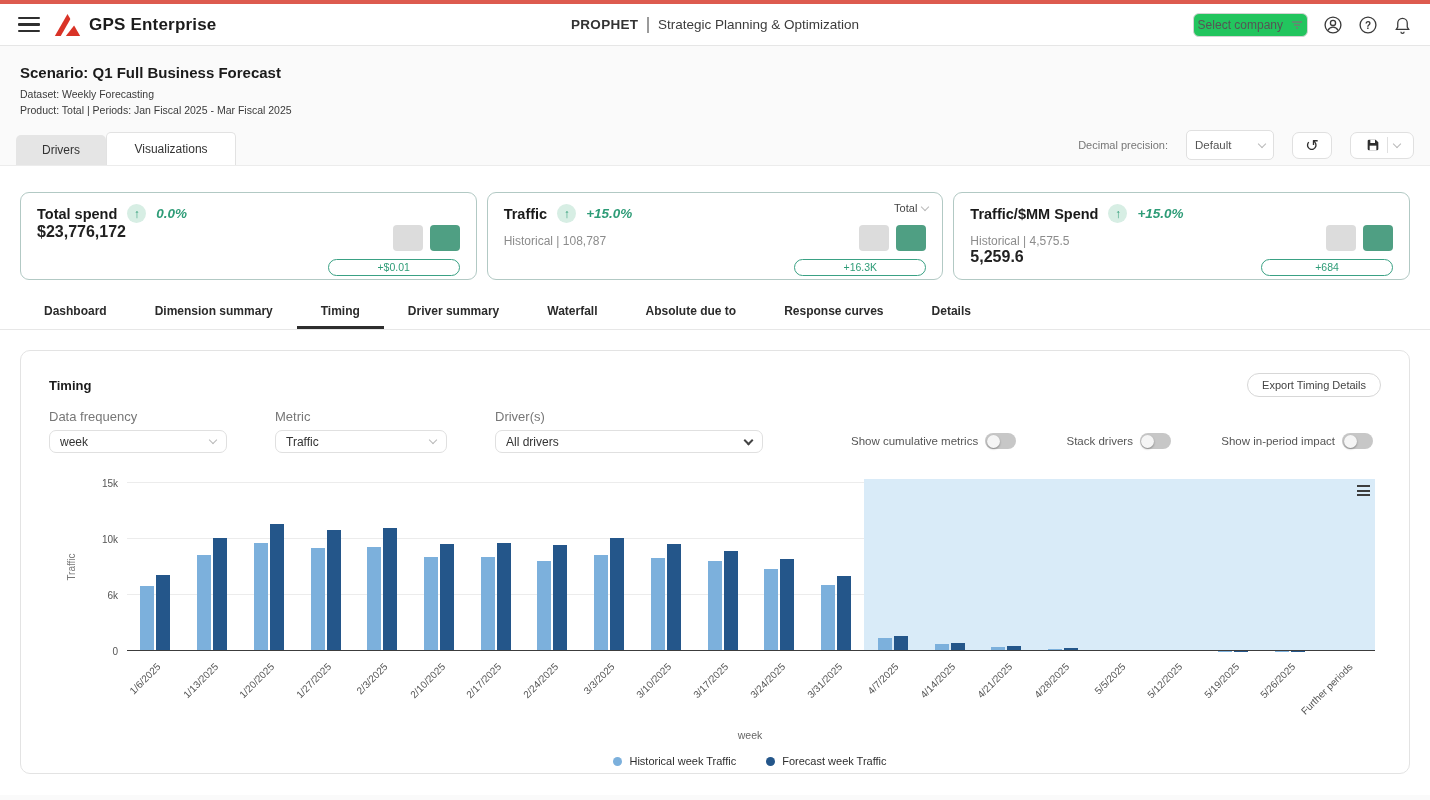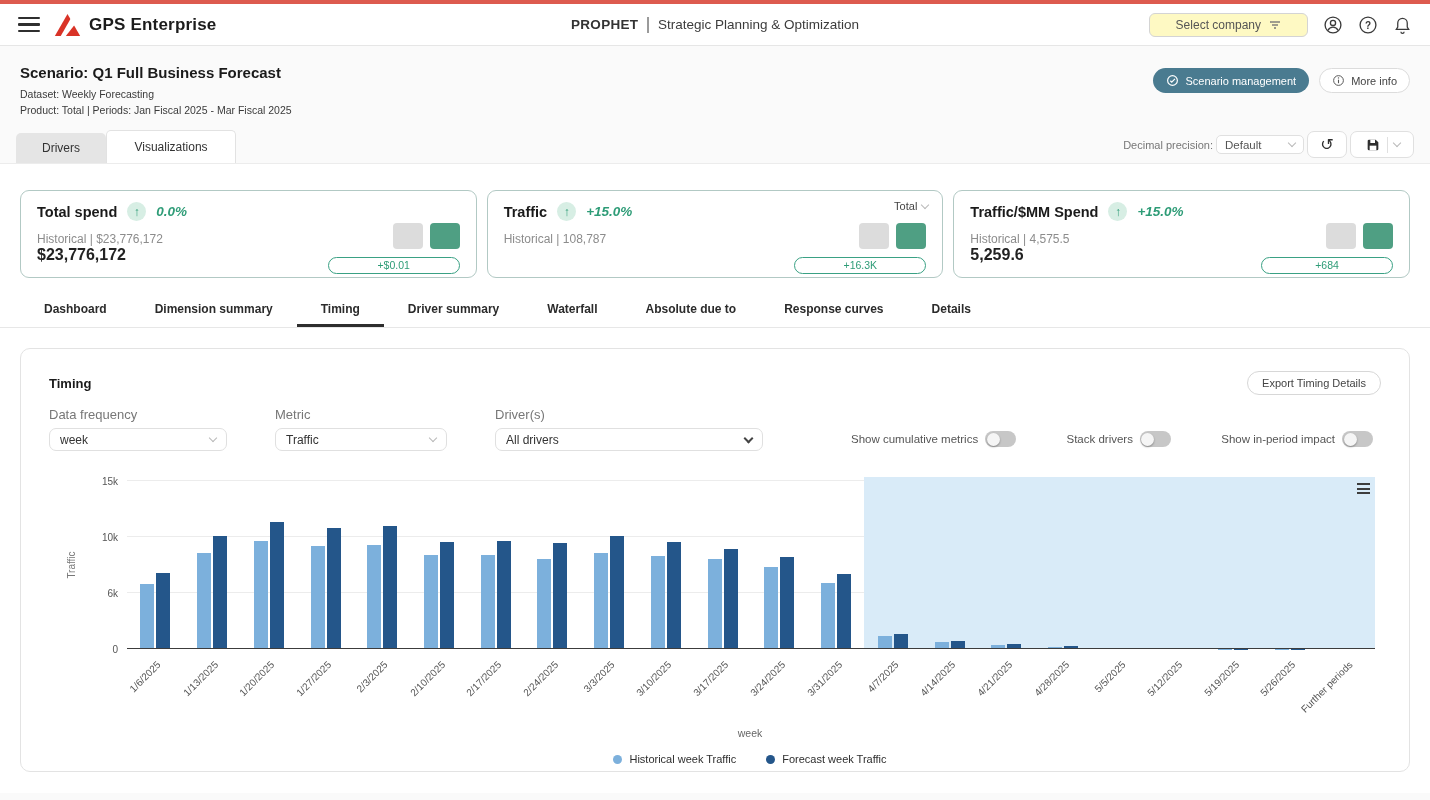--- a/index.html
+++ b/index.html
@@ -13,40 +13,40 @@
   .appbar-left { display:flex; align-items:center; gap:14px; }
   .hamburger { width:22px; display:flex; flex-direction:column; gap:4px; cursor:pointer; }
   .hamburger span { height:2.4px; background:#2f2f2f; border-radius:1px; }
   .brand-wrap { display:flex; align-items:center; gap:8px; }
   .brand { font-size:17px; font-weight:600; color:#1c1c1c; letter-spacing:.2px; }
   .appbar-center { position:absolute; left:50%; transform:translateX(-50%); display:flex; align-items:center; gap:9px; white-space:nowrap; }
   .apptitle { font-size:13.5px; color:#333; font-weight:600; letter-spacing:.3px; }
   .appsep { width:1.5px; height:16px; background:#9a9a9a; }
   .appsub { font-size:13.5px; color:#3c3c3c; }
   .appbar-right { margin-left:auto; display:flex; align-items:center; gap:15px; }
-  .select-company { display:flex; align-items:center; gap:8px; border:1px solid #d4d4d4; border-radius:6px; background:#fef9c3; padding:4px 26px; font-size:12px; color:#555; cursor:pointer; font-family:inherit; }
+  .select-company { display:flex; align-items:center; gap:8px; border:1px solid #d4d4d4; border-radius:6px; background:#22c55e; padding:4px 4px; font-size:12px; color:#555; cursor:pointer; font-family:inherit; }
   .iconbtn { background:none; border:none; cursor:pointer; display:flex; align-items:center; }
 
   
   .scenario-row { display:flex; justify-content:space-between; align-items:flex-start; padding:18px 20px 0 20px; }
   .scenario-title { font-size:15px; font-weight:700; color:#1a1a1a; }
   .scenario-sub { font-size:10.5px; color:#3a3a3a; margin-top:7px; }
   .scenario-sub2 { font-size:10.5px; color:#3a3a3a; margin-top:4px; }
   .scenario-actions { display:flex; gap:10px; margin-top:4px; }
   .btn-teal { display:flex; align-items:center; gap:6px; background:#4a7b90; color:#fff; border:none; border-radius:14px; padding:5px 13px; font-size:11px; cursor:pointer; font-family:inherit; }
   .btn-white { display:flex; align-items:center; gap:6px; background:#fff; color:#444; border:1px solid #dcdcdc; border-radius:14px; padding:5px 12px; font-size:11px; cursor:pointer; font-family:inherit; }
 
   
   .viewtabs-row { display:flex; justify-content:space-between; align-items:flex-end; padding:0 16px 0 16px; margin-top:14px; }
   .viewtabs { display:flex; align-items:flex-end; }
   .vtab { min-width:90px; text-align:center; padding:8px 14px; font-size:12px; color:#333; background:#e5e5e5; border-radius:5px 5px 0 0; cursor:pointer; }
   .vtab.active { background:#fff; min-width:130px; border:1px solid #e2e2e2; border-bottom:none; padding:9px 14px; font-weight:400; }
-  .precision-group { display:flex; align-items:center; gap:3px; padding-bottom:5px; }
+  .precision-group { display:flex; align-items:center; gap:18px; padding-bottom:5px; }
   .precision-label { font-size:11px; color:#777; }
-  .mini-select { display:flex; align-items:center; justify-content:space-between; width:88px; height:19px; border:1px solid #e0e0e0; border-radius:5px; background:#fff; padding:0 8px; font-size:11.5px; color:#555; cursor:pointer; }
+  .mini-select { display:flex; align-items:center; justify-content:space-between; width:88px; height:30px; border:1px solid #e0e0e0; border-radius:5px; background:#fff; padding:0 8px; font-size:11.5px; color:#555; cursor:pointer; }
   .sqbtn { height:27px; display:flex; align-items:center; justify-content:center; background:#fff; border:1px solid #e0e0e0; border-radius:7px; cursor:pointer; }
   .undo-btn { width:40px; font-size:16px; color:#2f2f2f; font-family:"DejaVu Sans", sans-serif; }
   .save-btn { width:64px; gap:0; padding:0 6px; }
   .save-divider { width:1px; height:16px; background:#e0e0e0; margin:0 6px; }
 
   .chev { width:6px; height:6px; border-right:1.5px solid #b9b9b9; border-bottom:1.5px solid #b9b9b9; transform:rotate(45deg); margin-top:-3px; flex:none; }
   .chev.dark { border-color:#444; border-width:2px; width:7px; height:7px; }
 
   
   .content { background:#fff; border-top:1px solid #ececec; height:630px; }
@@ -159,37 +159,20 @@
       </button>
     </div>
   </header>
 
   <div class="scenario-row">
     <div>
       <div class="scenario-title">Scenario: Q1 Full Business Forecast</div>
       <div class="scenario-sub">Dataset: Weekly Forecasting</div>
       <div class="scenario-sub2">Product: Total   |   Periods: Jan Fiscal 2025 - Mar Fiscal 2025</div>
     </div>
-    <div class="scenario-actions">
-      <button class="btn-teal">
-        <svg width="13" height="13" viewBox="0 0 24 24" fill="none" stroke="#fff" stroke-width="2.2">
-          <circle cx="12" cy="12" r="9"></circle>
-          <path d="M8 12.5l2.6 2.6L16.5 9"></path>
-        </svg>
-        <span>Scenario management</span>
-      </button>
-      <button class="btn-white">
-        <svg width="13" height="13" viewBox="0 0 24 24">
-          <circle cx="12" cy="12" r="9" fill="none" stroke="#555" stroke-width="1.8"></circle>
-          <line x1="12" y1="10.5" x2="12" y2="17" stroke="#555" stroke-width="2"></line>
-          <circle cx="12" cy="7.2" r="1.3" fill="#555"></circle>
-        </svg>
-        <span>More info</span>
-      </button>
-    </div>
   </div>
 
   <div class="viewtabs-row">
     <div class="viewtabs" id="view-tabs">
         <div class="vtab">Drivers</div>
         <div class="vtab active">Visualizations</div>
       </div>
     <div class="precision-group">
       <span class="precision-label">Decimal precision:</span>
       <div class="mini-select">
@@ -212,21 +195,20 @@
   </div>
 
   <div class="content">
     <div class="kpi-row" id="kpi-row">
         <div class="kpi-card">
           <div class="kpi-title-row">
             <span class="kpi-title">Total spend</span>
             <span class="arrow-circle">↑</span>
             <span class="kpi-delta">0.0%</span>
           </div>
-          <div class="kpi-hist">Historical | $23,776,172</div>
           <div class="kpi-value">$23,776,172</div>
           <div class="kpi-squares">
             <span class="sq" style="background: rgb(220, 220, 220);"></span>
             <span class="sq" style="background: rgb(79, 159, 131);"></span>
           </div>
           <div class="kpi-pill">+$0.01</div>
         </div>
         <div class="kpi-card">
           <div class="kpi-title-row">
             <span class="kpi-title">Traffic</span>

